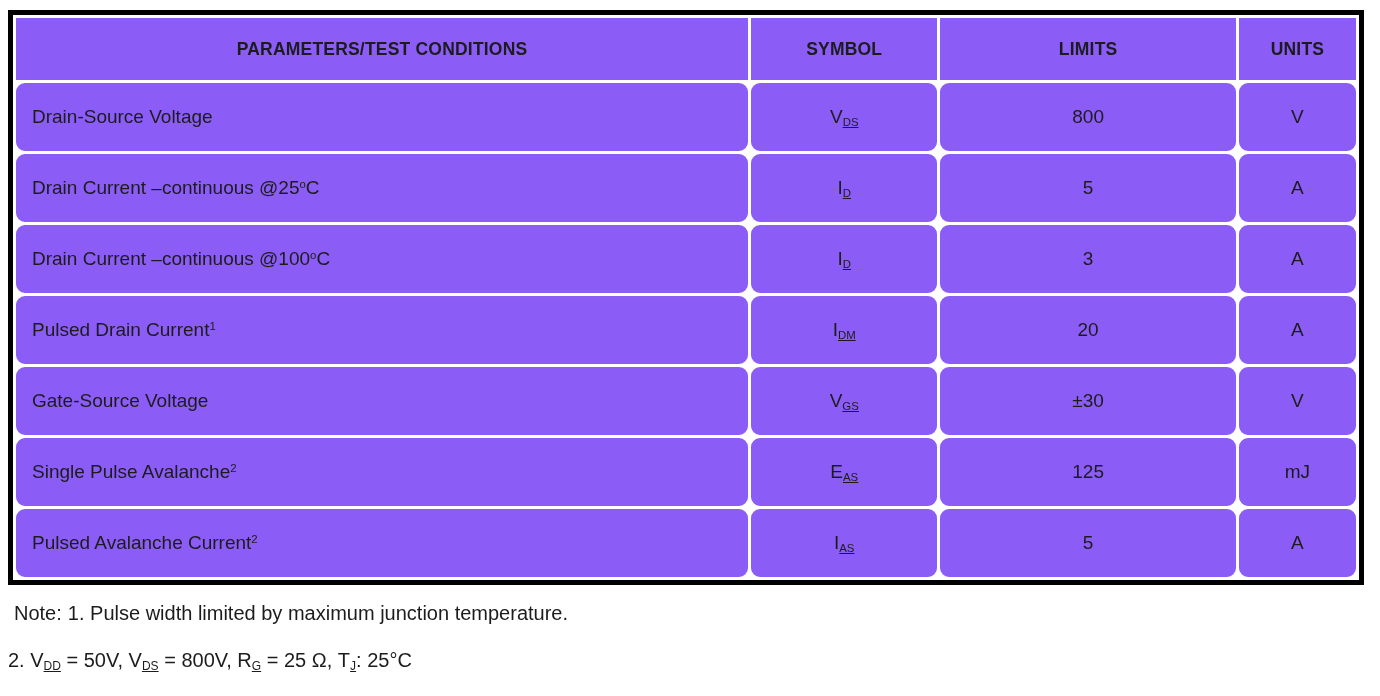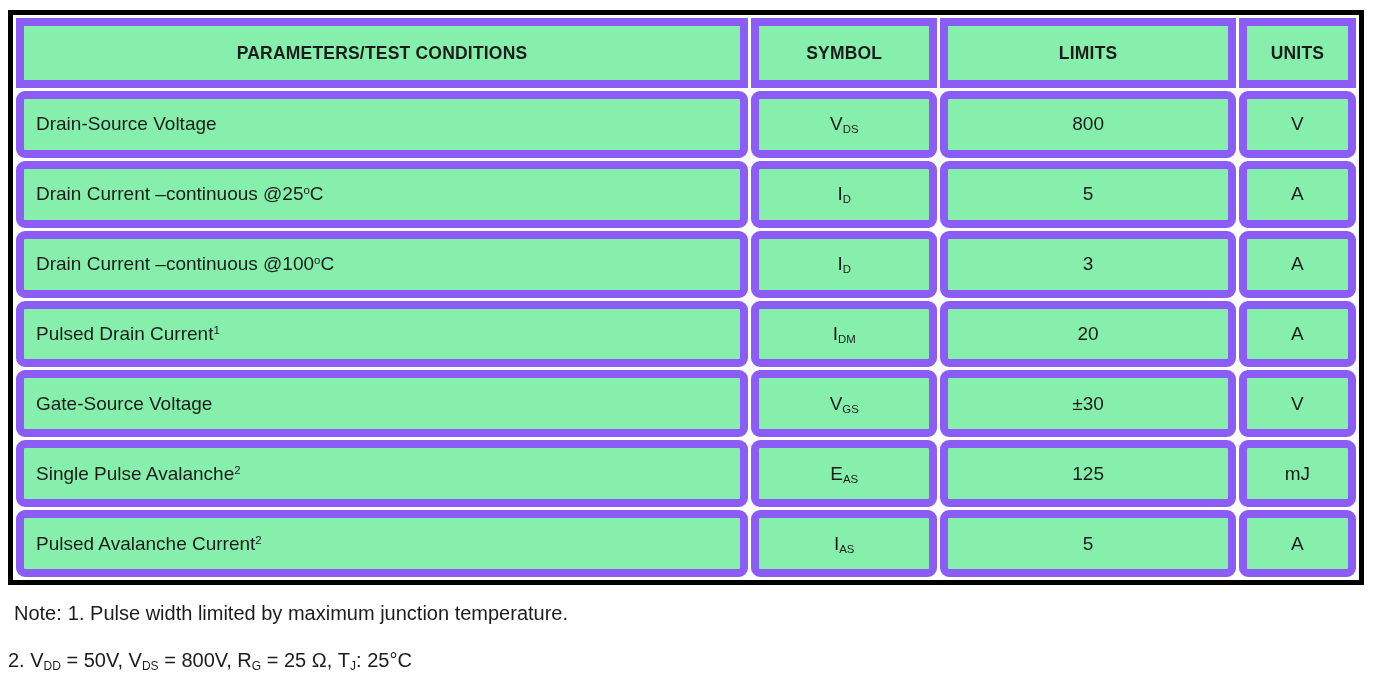--- a/index.html
+++ b/index.html
@@ -20,43 +20,43 @@
   table.ratings {
     width: 1356px;
     height: 575px;
     table-layout: fixed;
     border-collapse: separate;
     border-spacing: 3px;
     border: 5px solid #000000;
     background: #ffffff;
   }
   th, td {
-    border: 8px solid #8b5cf6;
-    background: #86efac;
+    border: 4px solid #8b5cf6;
+    background: #8b5cf6;
     vertical-align: middle;
     overflow: hidden;
     white-space: nowrap;
   }
   th {
     font-size: 17.5px;
     font-weight: bold;
     text-align: center;
     height: 52px;
     letter-spacing: 0.2px;
   }
   td {
     font-size: 19px;
     text-align: center;
     border-radius: 9px;
   }
   td.param {
     text-align: left;
     padding-left: 12px;
   }
-  .sb { font-size: 0.60em; vertical-align: -0.22em; }
+  .sb { font-size: 0.60em; vertical-align: -0.22em; text-decoration: underline; }
   .sp { font-size: 0.60em; vertical-align: 0.55em; }
   .notes {
     margin-top: 17px;
     font-size: 20px;
   }
   .note-line1 { margin-left: 6px; }
   .note-line2 { margin-top: 24px; }
   .note-label { margin-right: 6px; }
 </style>
 </head>

